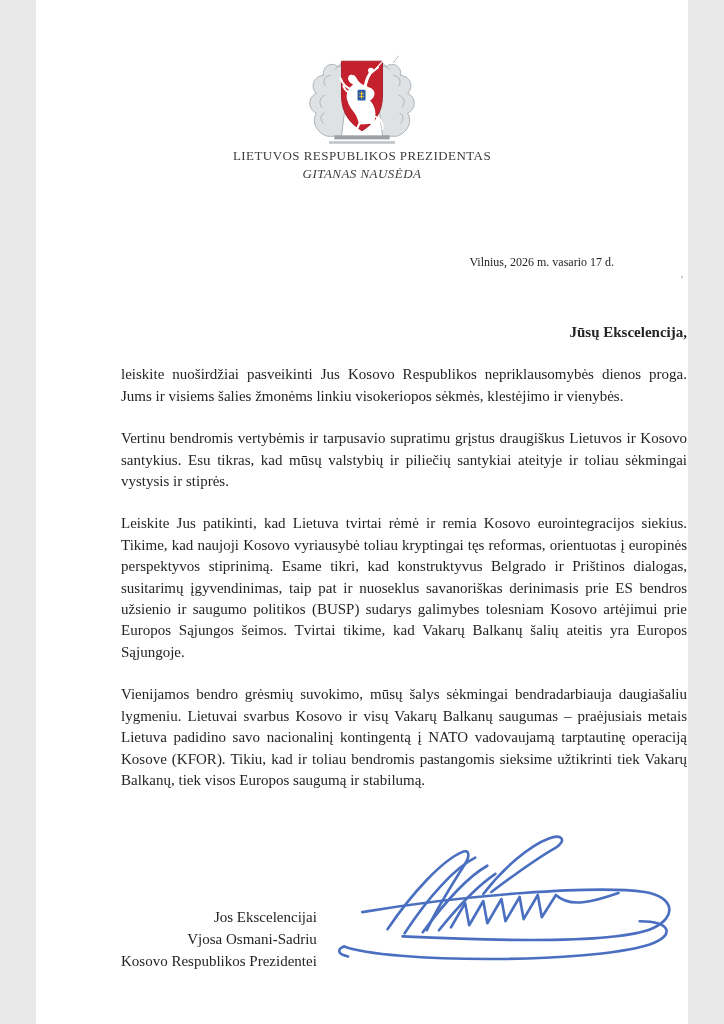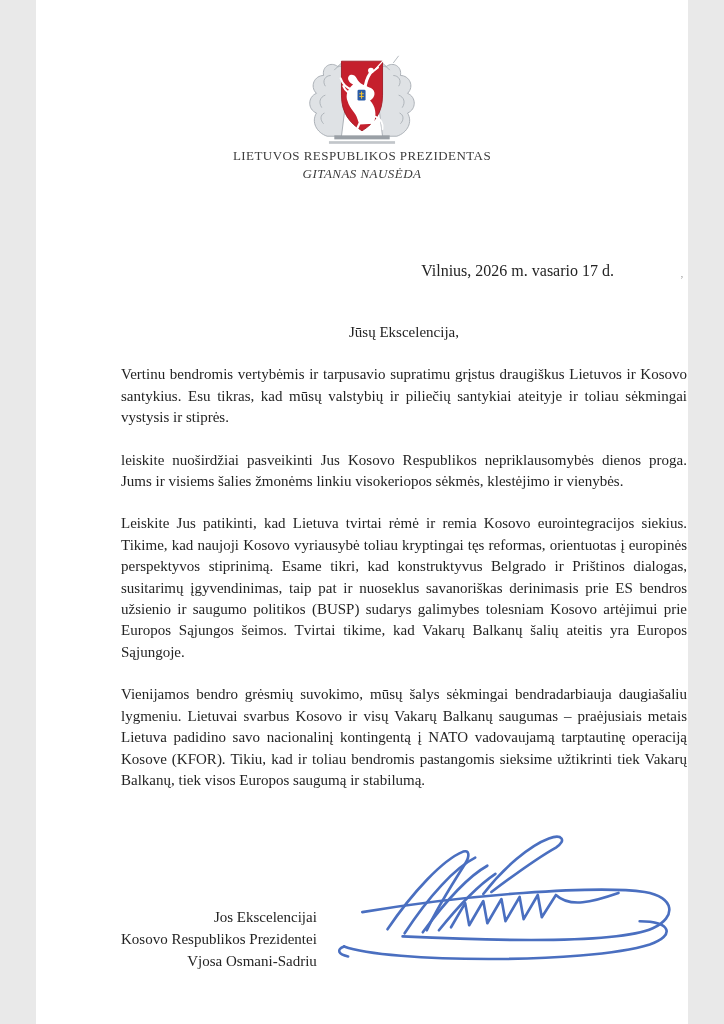--- a/index.html
+++ b/index.html
@@ -12,30 +12,30 @@
     font-family:"Liberation Serif","DejaVu Serif",serif;
     color:#222222;
     overflow:hidden;
   }
   
   .letterhead{position:absolute;top:54px;left:0;right:0;text-align:center;}
   .letterhead svg{display:block;margin:0 auto;width:134px;height:93px;}
   .lh-line{font-size:13px;letter-spacing:0.45px;color:#3c3c3c;line-height:17px;}
   .lh-line.name{margin-top:1px;font-style:italic;}
   
-  .dateline{position:absolute;top:262px;right:74px;font-size:16px;color:#242424;}
+  .dateline{position:absolute;top:255px;right:74px;font-size:12px;color:#242424;}
   .stray{position:absolute;top:273px;left:644px;font-size:11px;color:#9a9a9a;}
   
   .body{
     position:absolute;left:85px;top:322px;width:566px;
     font-size:15px;line-height:21.4px;text-align:justify;
     color:#242424;
   }
   .body p{margin:0 0 21px 0;}
-  .body p.salutation{text-align:center;}
+  .body p.salutation{text-align:right;font-weight:bold;}
   
   .signature{position:absolute;left:296px;top:831px;width:348px;height:132px;}
   
   .recipient{position:absolute;left:85px;top:906px;font-size:15px;line-height:22px;color:#242424;text-align:right;}
 </style>
 </head>
 <body>
 
 <div class="page">
 
@@ -72,22 +72,22 @@
     </svg>
     <div class="lh-line">LIETUVOS RESPUBLIKOS PREZIDENTAS</div>
     <div class="lh-line name">GITANAS NAUSĖDA</div>
   </header>
 
   <div class="dateline">Vilnius, 2026 m. vasario 17 d.</div>
   <div class="stray">’</div>
 
   <main class="body">
     <p class="salutation">Jūsų Ekscelencija,</p>
+    <p>leiskite nuoširdžiai pasveikinti Jus Kosovo Respublikos nepriklausomybės dienos proga. Jums ir visiems šalies žmonėms linkiu visokeriopos sėkmės, klestėjimo ir vienybės.</p>
     <p>Vertinu bendromis vertybėmis ir tarpusavio supratimu grįstus draugiškus Lietuvos ir Kosovo santykius. Esu tikras, kad mūsų valstybių ir piliečių santykiai ateityje ir toliau sėkmingai vystysis ir stiprės.</p>
-    <p>leiskite nuoširdžiai pasveikinti Jus Kosovo Respublikos nepriklausomybės dienos proga. Jums ir visiems šalies žmonėms linkiu visokeriopos sėkmės, klestėjimo ir vienybės.</p>
     <p>Leiskite Jus patikinti, kad Lietuva tvirtai rėmė ir remia Kosovo eurointegracijos siekius. Tikime, kad naujoji Kosovo vyriausybė toliau kryptingai tęs reformas, orientuotas į europinės perspektyvos stiprinimą. Esame tikri, kad konstruktyvus Belgrado ir Prištinos dialogas, susitarimų įgyvendinimas, taip pat ir nuoseklus savanoriškas derinimasis prie ES bendros užsienio ir saugumo politikos (BUSP) sudarys galimybes tolesniam Kosovo artėjimui prie Europos Sąjungos šeimos. Tvirtai tikime, kad Vakarų Balkanų šalių ateitis yra Europos Sąjungoje.</p>
     <p>Vienijamos bendro grėsmių suvokimo, mūsų šalys sėkmingai bendradarbiauja daugiašaliu lygmeniu. Lietuvai svarbus Kosovo ir visų Vakarų Balkanų saugumas – praėjusiais metais Lietuva padidino savo nacionalinį kontingentą į NATO vadovaujamą tarptautinę operaciją Kosove (KFOR). Tikiu, kad ir toliau bendromis pastangomis sieksime užtikrinti tiek Vakarų Balkanų, tiek visos Europos saugumą ir stabilumą.</p>
   </main>
 
   <svg class="signature" viewBox="0 0 345 130" aria-hidden="true">
     <g fill="none" stroke-width="2.6" stroke-linecap="round" stroke-linejoin="round" stroke="#4a6fc0">
 
       <path d="M150,62 C170,36 196,14 215,7 C228,2 233,9 222,16 C204,26 182,42 158,60"></path>
 
       <path d="M55,97 C80,60 110,28 130,20 C136,18 137,24 132,32 C118,54 102,80 94,98"></path>
@@ -99,17 +99,17 @@
 
       <path d="M30,80 C130,63 262,53 310,60 C340,65 342,85 318,96 C282,112 152,108 70,104"></path>
 
       <path d="M12,114 C55,130 250,132 315,112 C341,103 336,89 305,89"></path>
       <path d="M12,114 C4,117 6,122 16,124"></path>
     </g>
   </svg>
 
   <div class="recipient">
     <div>Jos Ekscelencijai</div>
+    <div>Vjosa Osmani-Sadriu</div>
     <div>Kosovo Respublikos Prezidentei</div>
-    <div>Vjosa Osmani-Sadriu</div>
   </div>
 
 </div>
 
 </body></html>

